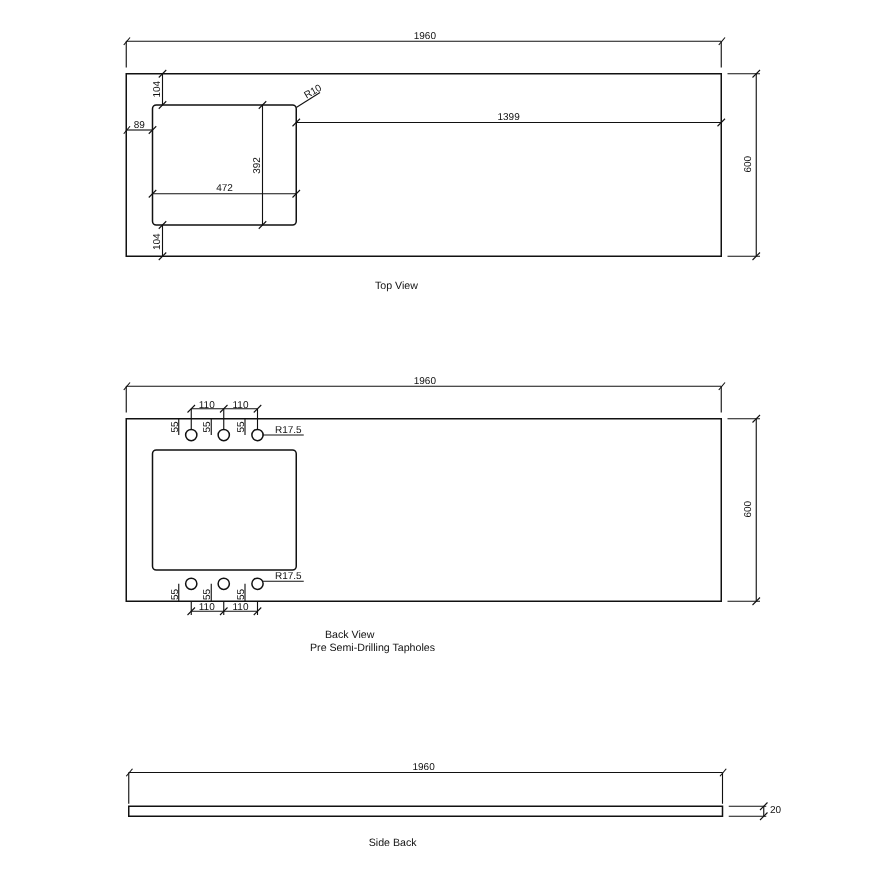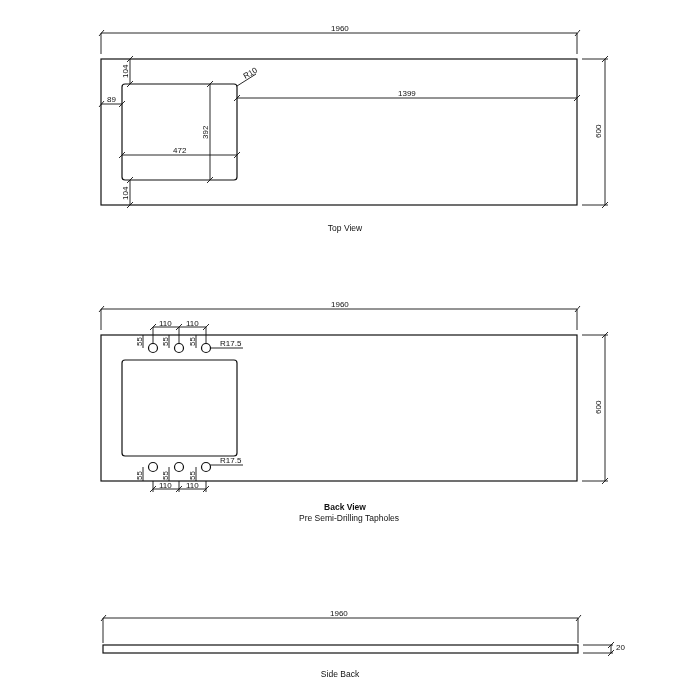--- a/index.html
+++ b/index.html
@@ -1,21 +1,21 @@
 <!DOCTYPE html>
 <html><head>
 <meta charset="utf-8">
 <style>
   html,body{margin:0;padding:0;background:#ffffff;}
   body{width:700px;height:700px;position:relative;overflow:hidden;font-family:"Liberation Sans",sans-serif;}
   svg{position:absolute;left:0;top:0;}
   .ln{stroke:#111;stroke-width:1.2;fill:none;}
   .thin{stroke:#111;stroke-width:0.9;fill:none;}
   .dimtxt{font-family:"Liberation Sans",sans-serif;font-size:8px;fill:#111;}
-  .caption{position:absolute;font-size:8.5px;color:#111;text-align:center;line-height:11px;}
+  .caption{position:absolute;font-size:8.5px;color:#111;line-height:11px;}
 </style>
 </head>
 <body>
 
 <svg width="700" height="700" viewBox="0 0 700 700">
 
   <g>
 
     <rect class="ln" x="101" y="59" width="476" height="146"></rect>
 
@@ -141,15 +141,15 @@
     <line class="thin" x1="583" y1="645" x2="613" y2="645"></line>
     <line class="thin" x1="583" y1="653" x2="613" y2="653"></line>
     <line class="thin" x1="611" y1="645" x2="611" y2="653"></line>
     <line class="thin" x1="608" y1="648" x2="614" y2="642"></line>
     <line class="thin" x1="608" y1="656" x2="614" y2="650"></line>
     <text class="dimtxt" x="616" y="650">20</text>
   </g>
 </svg>
 
 <div class="caption" style="left:300px;top:223px;width:90px;">Top View</div>
-<div class="caption" style="left:260px;top:502px;width:170px;font-weight:bold;">Back View</div>
-<div class="caption" style="left:264px;top:513px;width:170px;">Pre Semi-Drilling Tapholes</div>
+<div class="caption" style="left:260px;top:502px;width:170px;">Back View</div>
+<div class="caption" style="left:248px;top:513px;width:170px;">Pre Semi-Drilling Tapholes</div>
 <div class="caption" style="left:295px;top:669px;width:90px;">Side Back</div>
 
 </body></html>

